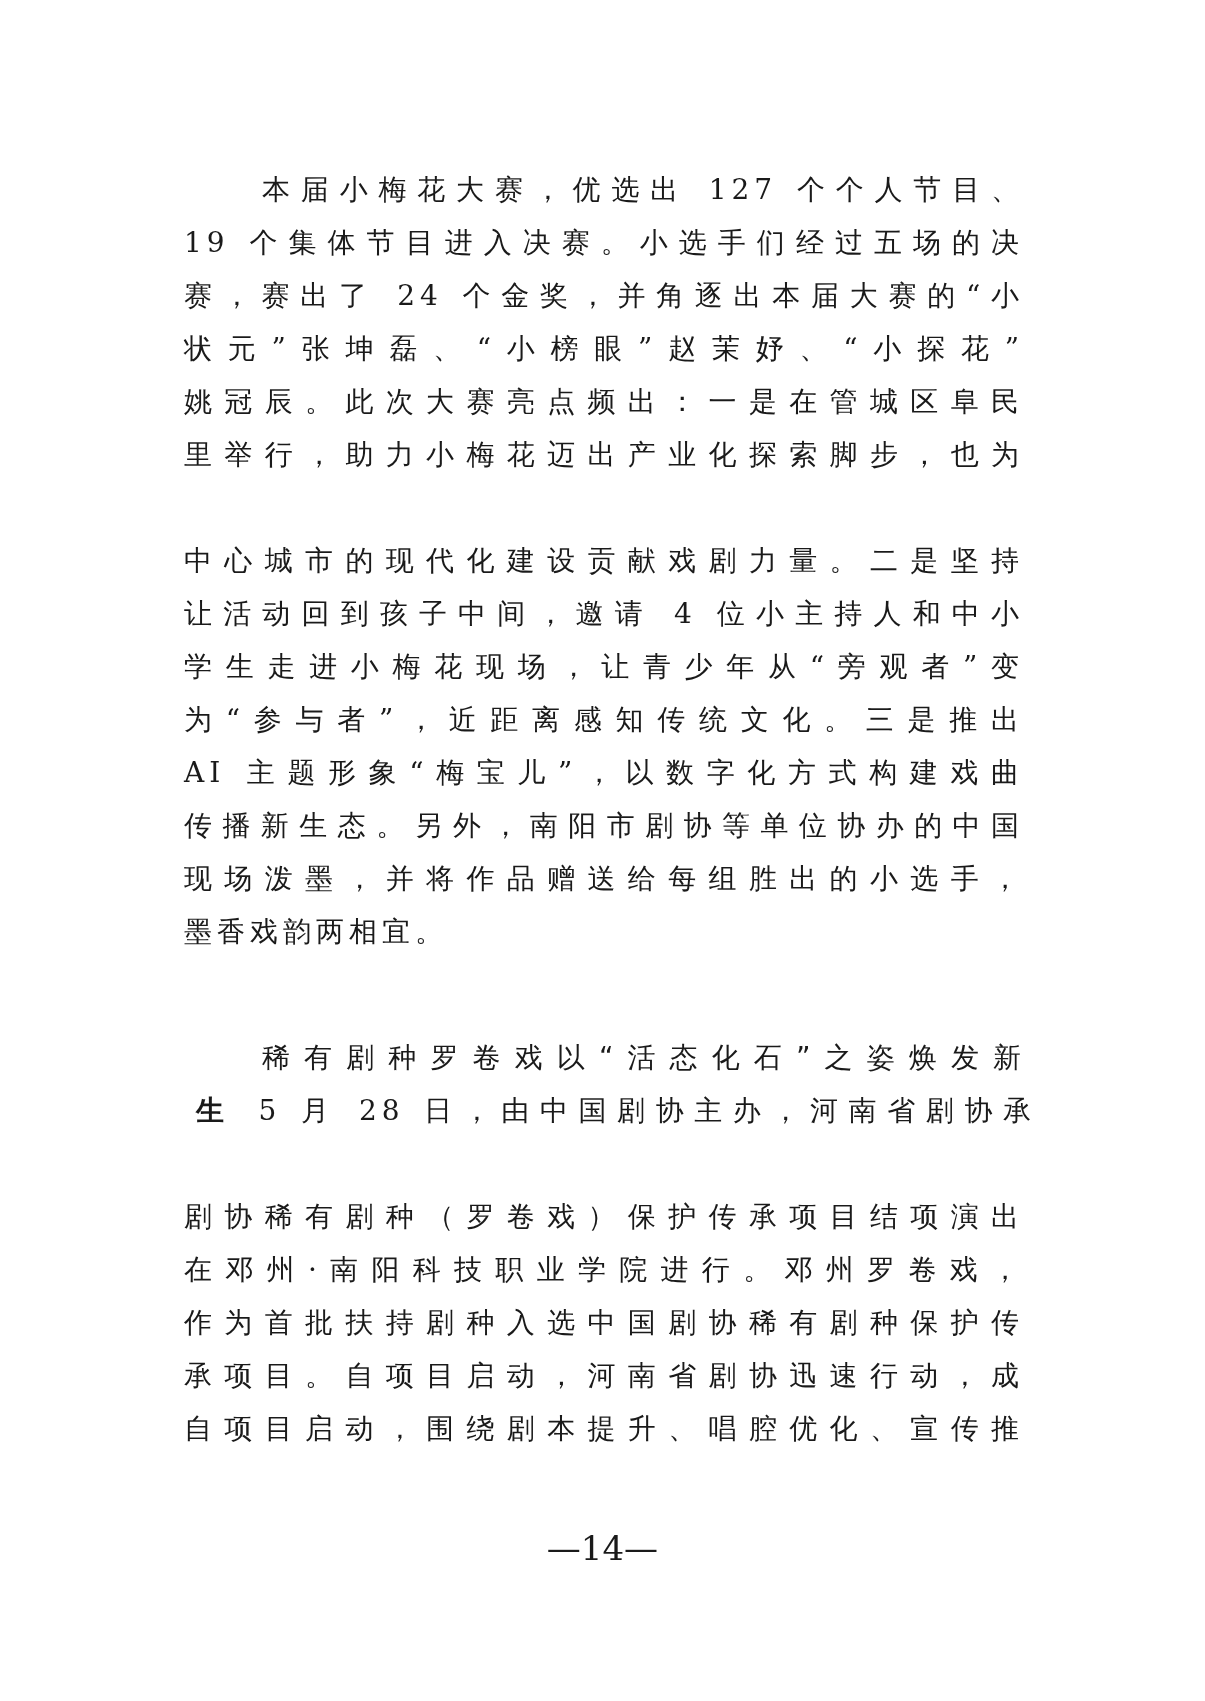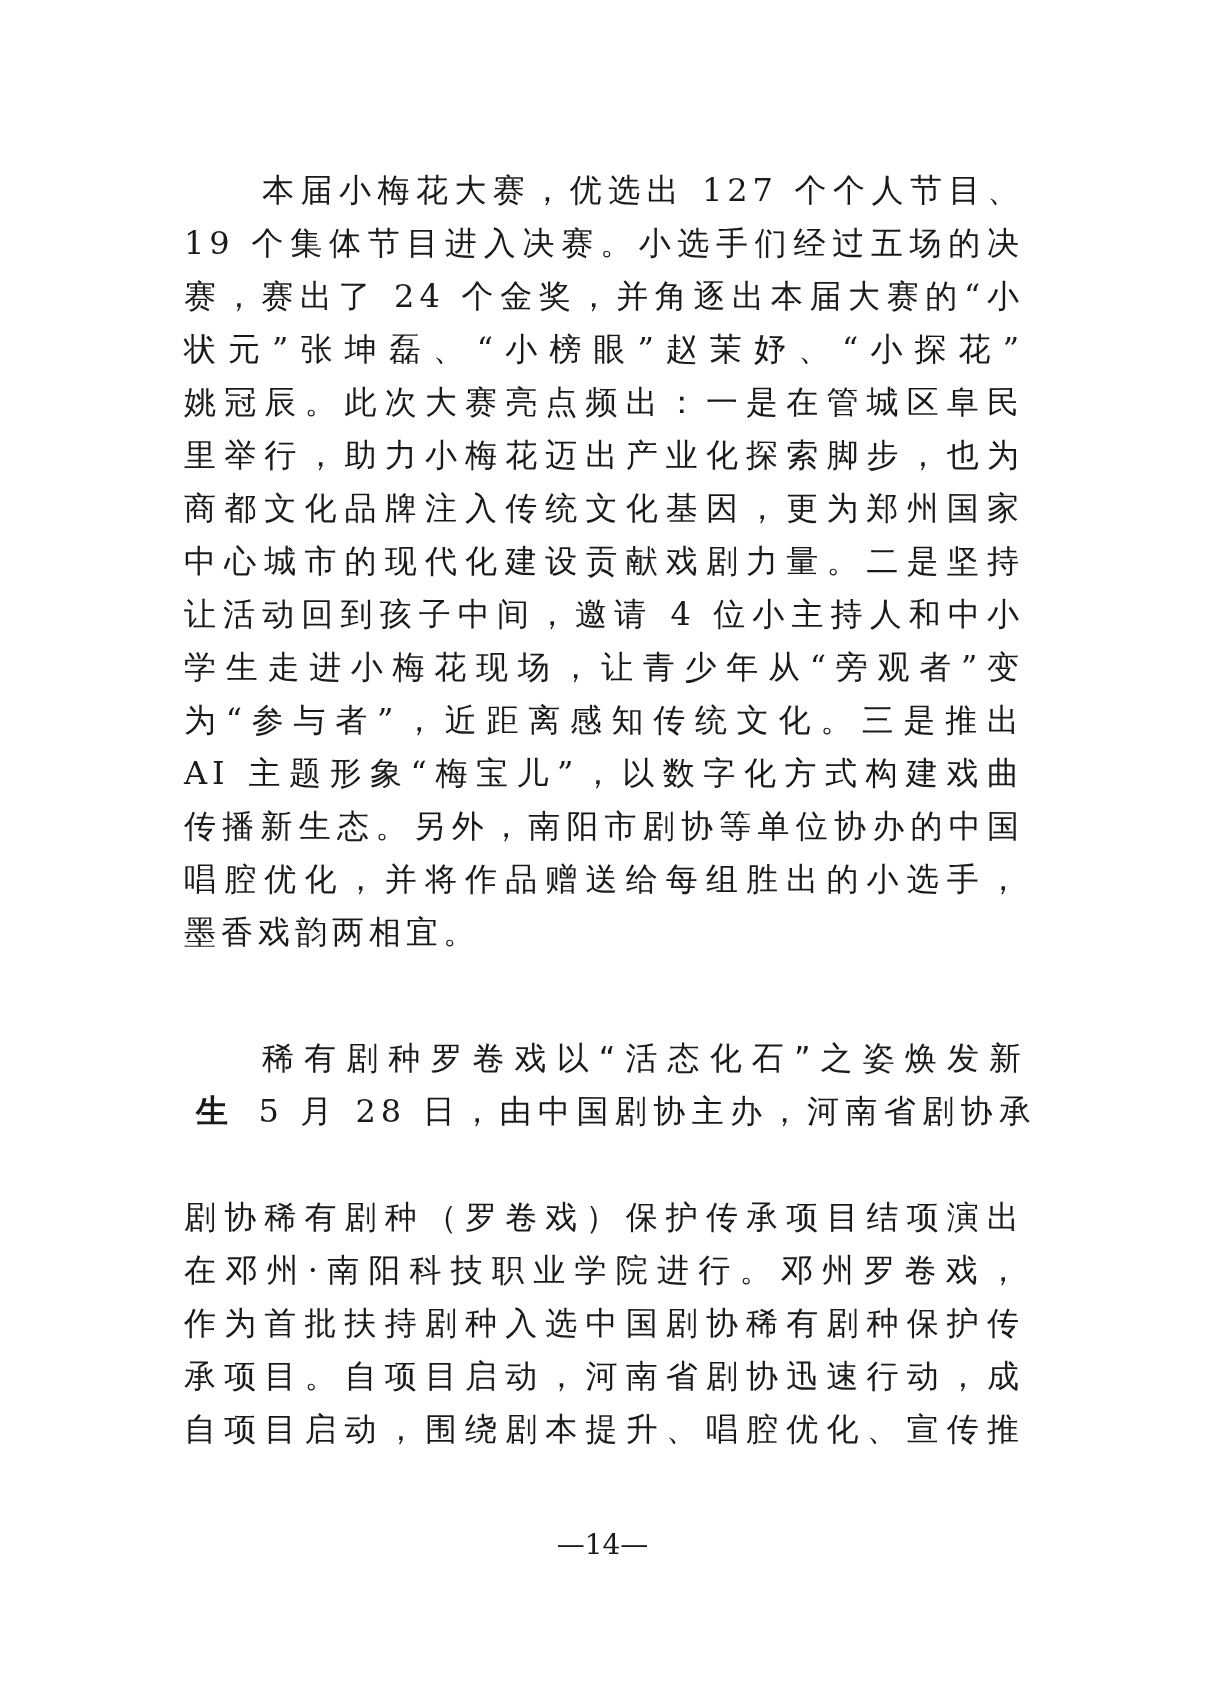--- a/index.html
+++ b/index.html
@@ -4,21 +4,21 @@
   <style>
     html, body { margin: 0; padding: 0; background: #ffffff; }
     body { width: 1205px; height: 1701px; position: relative; overflow: hidden; }
     .page { position: absolute; left: 0; top: 0; width: 1205px; height: 1701px; background: #fff; }
     .line {
       position: absolute;
       left: 184px;
       width: 840px;
       height: 60px;
       font-family: "DejaVu Serif", "Liberation Serif", serif;
-      font-size: 32px;
+      font-size: 28px;
       line-height: 60px;
       color: #1a1a1a;
       white-space: nowrap;
       letter-spacing: 5px;
       text-align: justify;
       text-align-last: justify;
     }
     .line.last { text-align-last: left; }
     .line.indent { left: 262px; width: 762px; }
     .heading {
@@ -30,43 +30,42 @@
       font-family: "DejaVu Sans", "Liberation Sans", sans-serif;
       font-weight: bold;
       margin-right: 24px;
     }
     .page-number {
       position: absolute;
       left: 0; width: 1205px;
       top: 1528px;
       text-align: center;
       font-family: "DejaVu Serif", "Liberation Serif", serif;
-      font-size: 28px;
+      font-size: 34px;
       color: #1a1a1a;
     }
   </style>
 </head>
 <body>
 
 <div class="page">
 
   <div class="line indent" style="top:160px">本届小梅花大赛，优选出 127 个个人节目、</div>
   <div class="line" style="top:213px">19 个集体节目进入决赛。小选手们经过五场的决</div>
   <div class="line" style="top:266px">赛，赛出了 24 个金奖，并角逐出本届大赛的“小</div>
   <div class="line" style="top:319px">状元”张坤磊、“小榜眼”赵茉妤、“小探花”</div>
   <div class="line" style="top:372px">姚冠辰。此次大赛亮点频出：一是在管城区阜民</div>
   <div class="line" style="top:425px">里举行，助力小梅花迈出产业化探索脚步，也为</div>
-  <div class="line" style="top:478px">商都文化品牌注入传统文化基因，更为郑州国家</div>
   <div class="line" style="top:531px">中心城市的现代化建设贡献戏剧力量。二是坚持</div>
   <div class="line" style="top:584px">让活动回到孩子中间，邀请 4 位小主持人和中小</div>
   <div class="line" style="top:637px">学生走进小梅花现场，让青少年从“旁观者”变</div>
   <div class="line" style="top:690px">为“参与者”，近距离感知传统文化。三是推出</div>
   <div class="line" style="top:743px">AI 主题形象“梅宝儿”，以数字化方式构建戏曲</div>
   <div class="line" style="top:796px">传播新生态。另外，南阳市剧协等单位协办的中国</div>
-  <div class="line" style="top:849px">唱腔优化，并将作品赠送给每组胜出的小选手，</div>
+  <div class="line" style="top:849px">现场泼墨，并将作品赠送给每组胜出的小选手，</div>
   <div class="line last" style="top:902px">墨香戏韵两相宜。</div>
 
   <div class="line indent heading" style="top:1028px">稀有剧种罗卷戏以“活态化石”之姿焕发新</div>
   <div class="line" style="top:1081px; text-align-last:justify;margin-left:12px;">
     <span class="bold-start">生</span><span>5 月 28 日，由中国剧协主办，河南省剧协承</span>
   </div>
   <div class="line" style="top:1187px">剧协稀有剧种（罗卷戏）保护传承项目结项演出</div>
   <div class="line" style="top:1240px">在邓州·南阳科技职业学院进行。邓州罗卷戏，</div>
   <div class="line" style="top:1293px">作为首批扶持剧种入选中国剧协稀有剧种保护传</div>
   <div class="line" style="top:1346px">承项目。自项目启动，河南省剧协迅速行动，成</div>

